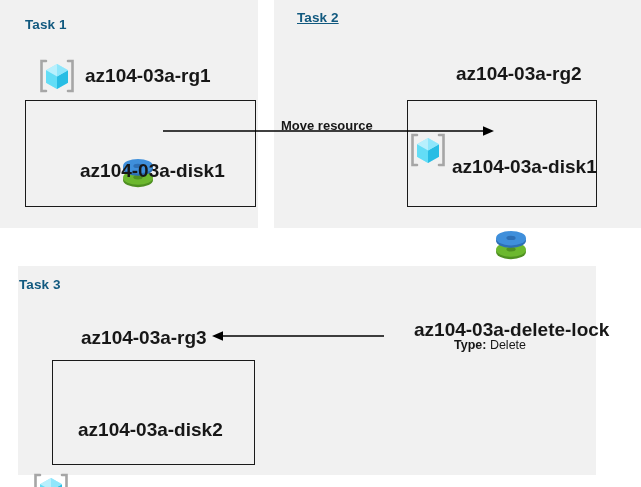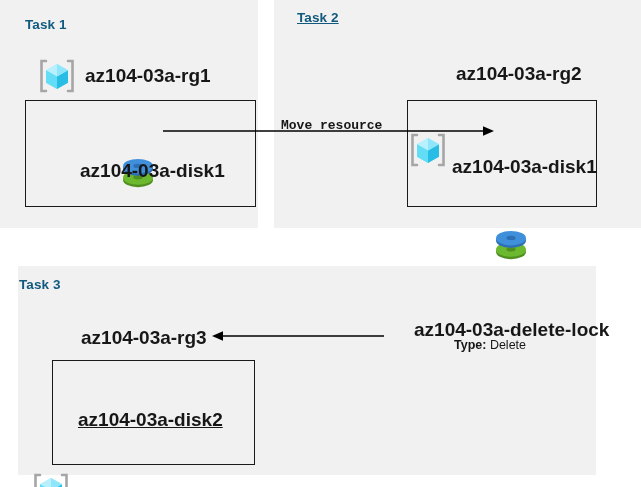--- a/index.html
+++ b/index.html
@@ -90,38 +90,38 @@
   #rg2-label  { position: absolute; left: 456px; top: 66px; }
 
   #rg3-icon   { left: 32px;  top: 319px; }
   #rg3-label  { position: absolute; left: 81px;  top: 330px; }
 
   #disk1a-icon  { left: 118px; top: 116px; }
   #disk1a-label { position: absolute; left: 80px; top: 163px; }
 
   #disk1b-icon  { left: 491px; top: 112px; }
   #disk1b-label { position: absolute; left: 452px; top: 159px; }
-  #disk2-label  { position: absolute; left: 78px;  top: 412px; text-decoration: underline; }
+  #disk2-label  { position: absolute; left: 78px;  top: 422px; }
   #lock-text      { position: absolute; left: 414px; top: 322px; }
 
   
   .connector { position: absolute; }
   .connector svg { display: block; overflow: visible; }
 
   #arrow-move { left: 163px; top: 124px; }
   #arrow-lock { left: 212px; top: 329px; }
 
   .edge-label {
     position: absolute;
     font-size: 13px;
     font-weight: bold;
     color: #171717;
     white-space: nowrap;
   }
-  #label-move { left: 281px; top: 118px; font-family: Liberation Mono, monospace; }
+  #label-move { left: 281px; top: 118px; }
 </style>
 </head>
 <body>
 
 <div class="stage">
 
   <div class="task-panel" id="panel-task1"></div>
   <div class="task-title" id="title-task1">Task 1</div>
 
   <div class="rg-box" id="box-task1"></div>

